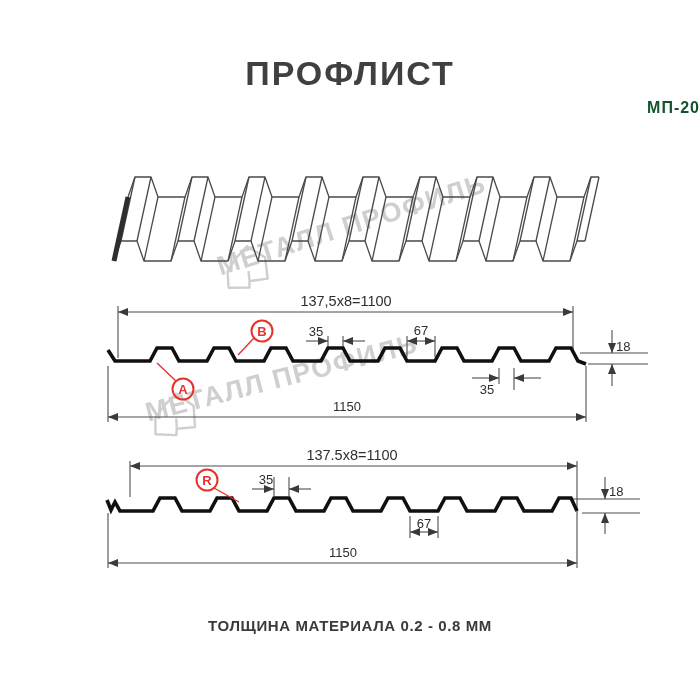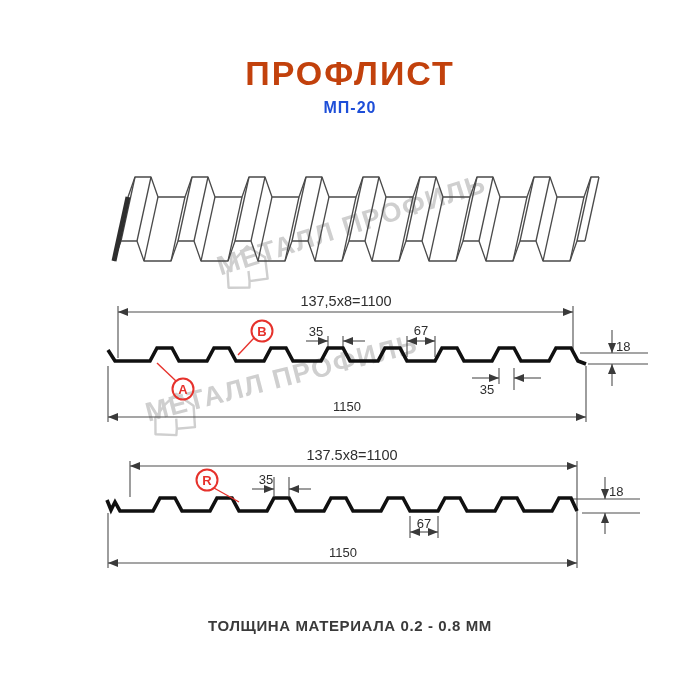--- a/index.html
+++ b/index.html
@@ -2,25 +2,25 @@
 <html><head>
 <meta charset="utf-8">
 <style>
   html,body{margin:0;padding:0;background:#ffffff;}
   .canvas{
     position:relative;width:700px;height:700px;background:#ffffff;overflow:hidden;
     font-family:"Liberation Sans", sans-serif;
   }
   .title{
     position:absolute;top:54px;left:0;width:700px;text-align:center;
-    font-size:34px;font-weight:800;letter-spacing:2px;color:#c2410c;
+    font-size:34px;font-weight:800;letter-spacing:2px;color:#404040;
   }
   .subtitle{
-    position:absolute;top:99px;left:0;width:700px;text-align:center;
-    font-size:16px;font-weight:600;letter-spacing:1px;color:#1d4ed8;
+    position:absolute;top:99px;left:0;width:700px;text-align:right;
+    font-size:16px;font-weight:600;letter-spacing:1px;color:#14532d;
   }
   .caption{
     position:absolute;top:617px;left:0;width:700px;text-align:center;
     font-size:15px;font-weight:600;letter-spacing:0.6px;color:#3a3a3a;
   }
   svg{position:absolute;left:0;top:0;}
   .wm-row{position:absolute;display:flex;align-items:center;gap:10px;}
   #wm1{left:218px;top:252px;transform:rotate(-17.5deg);transform-origin:0 50%;}
   #wm2{left:146px;top:398px;transform:rotate(-14.5deg);transform-origin:0 50%;}
   .wm-text{

